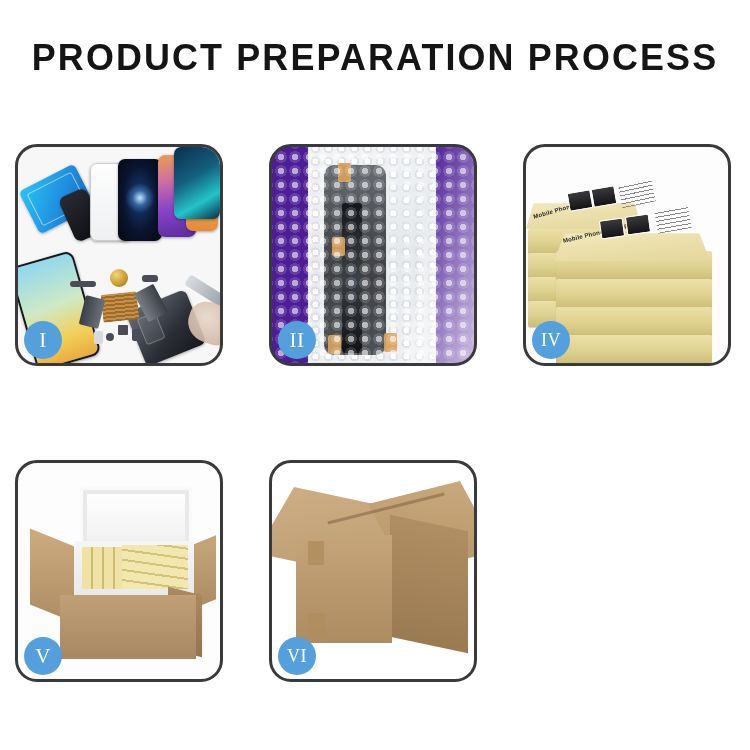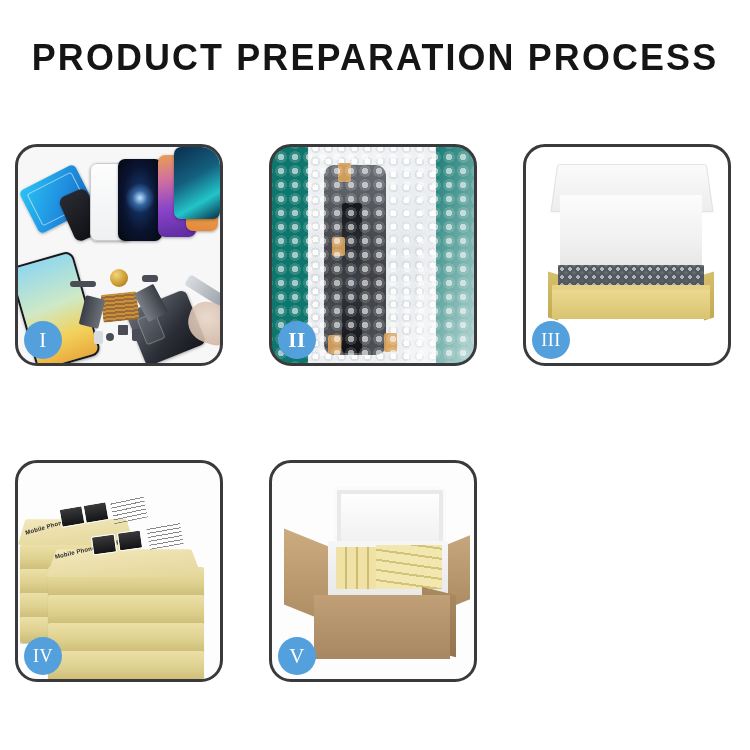--- a/index.html
+++ b/index.html
@@ -136,21 +136,21 @@
     background: linear-gradient(90deg,#3a3d45,#6c7178); transform: rotate(14deg); border-radius:2px; }
   .flex2 { position:absolute; left:122px; top:140px; width:22px; height:32px;
     background: linear-gradient(90deg,#7a7f87,#3a3d45); transform: rotate(-28deg); border-radius:2px; }
   .tool { position:absolute; left:166px; top:138px; width:44px; height:12px;
     background: linear-gradient(90deg,#d9dde2,#9aa0a8); transform: rotate(32deg); border-radius:3px; }
   .hand { position:absolute; left:170px; top:156px; width:44px; height:40px;
     background: radial-gradient(ellipse at 40% 40%,#e8d6c8,#cbb09d); border-radius: 40% 40% 30% 50%;
     transform: rotate(18deg); opacity:.9; }
 
   
-  .p2 { background: #0f766e; font-weight: bold; }
+  .p2 { background: #4c1d95; }
   .bw-bag {
     position:absolute; left:36px; top:-6px; width:126px; height:230px;
     background:
       radial-gradient(circle at 50% 50%, rgba(255,255,255,.85) 0 3px, rgba(190,196,202,.35) 3px 5px, transparent 5px) 0 0/13px 13px,
       linear-gradient(165deg,#f2f4f6,#e6e9ec 50%,#eff1f3);
     border: 1px solid #e2e5e8;
     border-radius: 5px;
   }
   .bw-item {
     position:absolute; left:52px; top:18px; width:62px; height:190px;
@@ -368,32 +368,20 @@
       <div class="bw-tape" style="left:66px;top:16px;"></div>
       <div class="bw-tape" style="left:60px;top:90px;"></div>
       <div class="bw-tape" style="left:56px;top:188px;"></div>
       <div class="bw-tape" style="left:112px;top:186px;"></div>
       <div class="bw-overlay"></div>
       <div class="bw-sheen"></div>
     </div>
     <div class="badge">II</div>
   </div>
 
-  <div class="panel p3">
-    <div class="panel-stage">
-      <div class="bx3-lid"></div>
-      <div class="bx3-foam"></div>
-      <div class="bx3-inner"></div>
-      <div class="bx3-sideL"></div>
-      <div class="bx3-sideR"></div>
-      <div class="bx3-lip"></div>
-      <div class="bx3-front"></div>
-    </div>
-    <div class="badge wide">III</div>
-  </div>
 
   <div class="panel p4">
     <div class="panel-stage st-wrap">
 
       <div class="st-box" style="left:2px;top:82px;width:112px;height:26px;"></div>
       <div class="st-box" style="left:2px;top:106px;width:112px;height:26px;"></div>
       <div class="st-box" style="left:2px;top:130px;width:112px;height:26px;"></div>
       <div class="st-box" style="left:2px;top:154px;width:112px;height:26px;"></div>
 
       <div class="st-box" style="left:30px;top:104px;"></div>
@@ -423,14 +411,26 @@
       <div class="v-foamlid"></div>
       <div class="v-foambox"></div>
       <div class="v-bars"></div>
       <div class="v-bars2"></div>
       <div class="v-bodyR"></div>
       <div class="v-body"></div>
     </div>
     <div class="badge">V</div>
   </div>
 
+  <div class="panel p6">
+    <div class="panel-stage">
+      <div class="c-top"></div>
+      <div class="c-topR"></div>
+      <div class="c-seam" style="left:54px;top:44px;width:120px;height:3px;transform:rotate(-14deg);"></div>
+      <div class="c-frontR"></div>
+      <div class="c-frontL"></div>
+      <div class="c-tape" style="left:36px;top:78px;width:16px;height:24px;"></div>
+      <div class="c-tape" style="left:36px;top:150px;width:17px;height:24px;"></div>
+    </div>
+    <div class="badge wide">VI</div>
+  </div>
 
 </div>
 
 </body></html>

